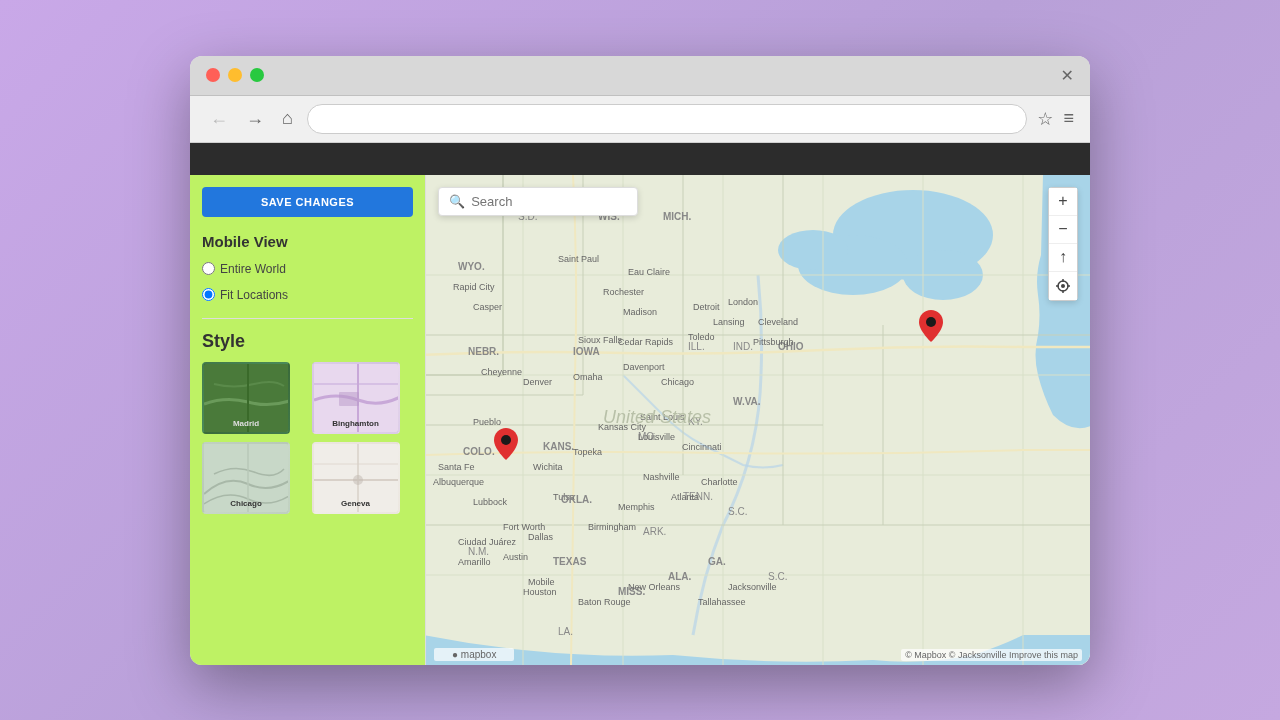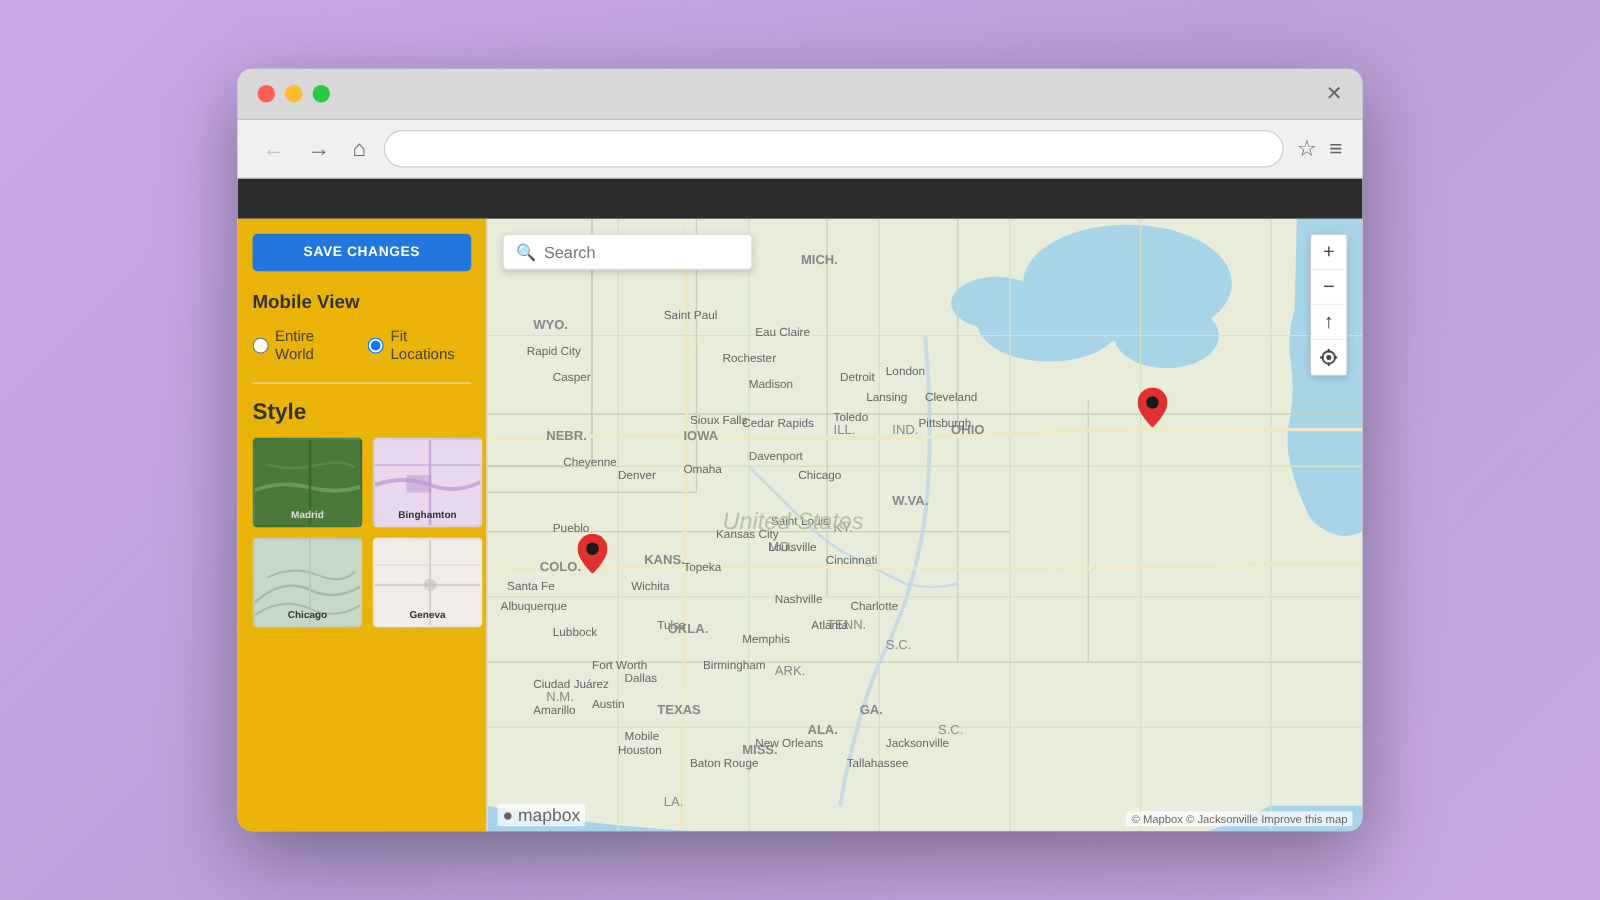--- a/index.html
+++ b/index.html
@@ -81,22 +81,22 @@
     }
     .app-toolbar {
       background: #2c2c2c;
       height: 32px;
     }
     .app-content {
       display: flex;
       height: 490px;
     }
     .sidebar {
-      width: 200px;
-      background: #eab308;
+      width: 236px;
+      background: #bef264;
       border-right: 1px solid #ddd;
       padding: 12px;
       overflow-y: auto;
       flex-shrink: 0;
     }
     .save-btn {
       width: 100%;
       background: #2277dd;
       color: white;
       border: none;
@@ -110,21 +110,21 @@
       text-transform: uppercase;
     }
     .section-title {
       font-size: 15px;
       font-weight: 600;
       color: #333;
       margin-bottom: 12px;
     }
     .radio-group {
       display: flex;
-      flex-direction: row;
+      flex-direction: column;
       gap: 12px;
       margin-bottom: 16px;
     }
     .radio-label {
       display: flex;
       align-items: center;
       gap: 5px;
       font-size: 12px;
       color: #444;
       cursor: pointer;
@@ -233,24 +233,24 @@
       font-size: 9px;
       color: #666;
       background: rgba(255,255,255,0.7);
       padding: 1px 4px;
       border-radius: 2px;
     }
     .mapbox-logo {
       position: absolute;
       bottom: 4px;
       left: 8px;
-      font-size: 14px;
+      font-size: 10px;
       color: #666;
       background: rgba(255,255,255,0.7);
-      padding: 1px 4px;
+      padding: 1px 18px;
       border-radius: 2px;
     }
     
     .thumb-streets { background: linear-gradient(135deg, #dce8dc 0%, #c8dcc8 100%); }
     .thumb-satellite { background: linear-gradient(135deg, #3a6a3a 0%, #4a8a5a 100%); }
     .thumb-dark { background: linear-gradient(135deg, #1a1a2e 0%, #16213e 100%); }
     .thumb-purple { background: linear-gradient(135deg, #e8d8ee 0%, #d0c0e0 100%); }
     .thumb-topo { background: linear-gradient(135deg, #c8d8c8 0%, #b8c8b8 100%); }
     .thumb-minimal { background: linear-gradient(135deg, #f0ede8 0%, #e8e0d8 100%); }
     

